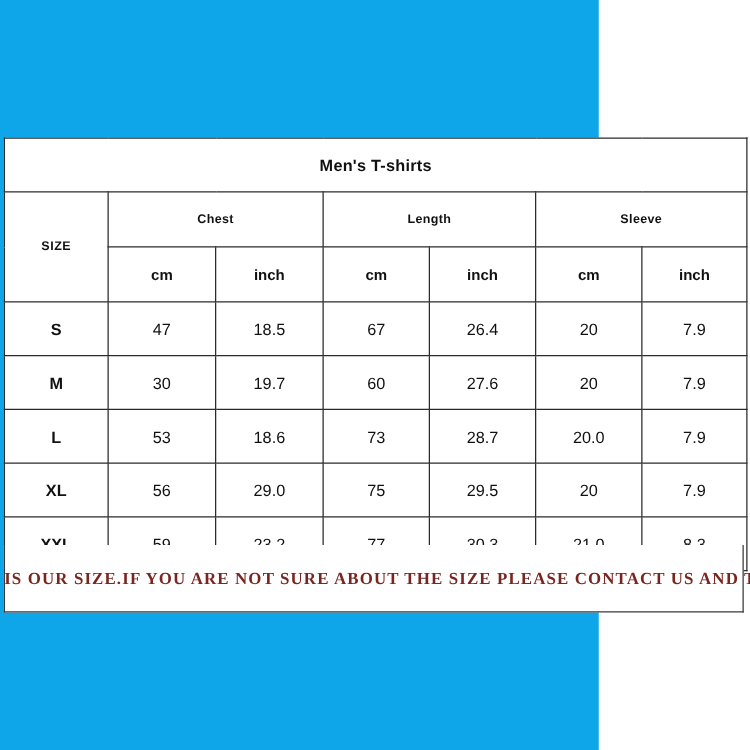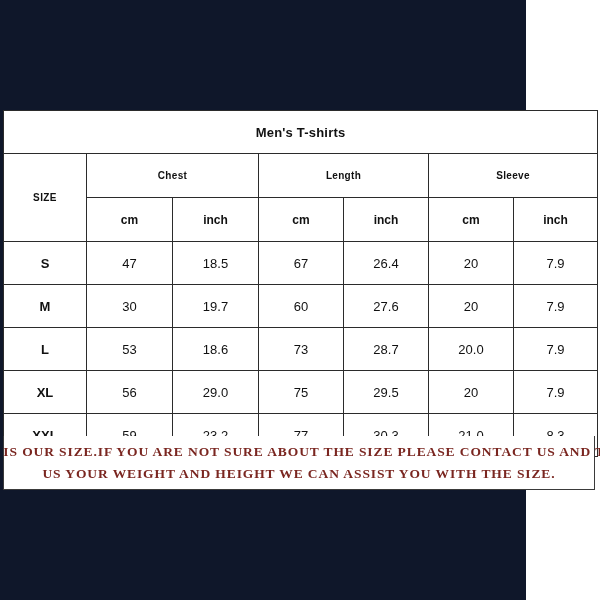--- a/index.html
+++ b/index.html
@@ -11,22 +11,21 @@
     height: 600px;
     background: #ffffff;
     font-family: "Liberation Sans", sans-serif;
     overflow: hidden;
   }
 
   #page {
     position: relative;
     width: 479px;
     height: 600px;
-    background: #0f172a;
-    padding-left: 47px;
+    background: #0ea5e9;
   }
 
   
   #size-chart {
     position: absolute;
     left: 3px;
     top: 110px;
     width: 594px;
   }
 
@@ -210,16 +209,15 @@
           <td class="data-cell grp-right">30.3</td>
           <td class="data-cell">21.0</td>
           <td class="data-cell">8.3</td>
         </tr>
       </tbody>
     </table>
   </div>
 
   <div id="footer-note">
     <div class="note-line">THIS IS OUR SIZE.IF YOU ARE NOT SURE ABOUT THE SIZE  PLEASE CONTACT US AND TELL</div>
-    <div class="note-line">US YOUR WEIGHT AND HEIGHT WE CAN ASSIST YOU WITH THE SIZE.</div>
   </div>
 
 </div>
 
 </body></html>

